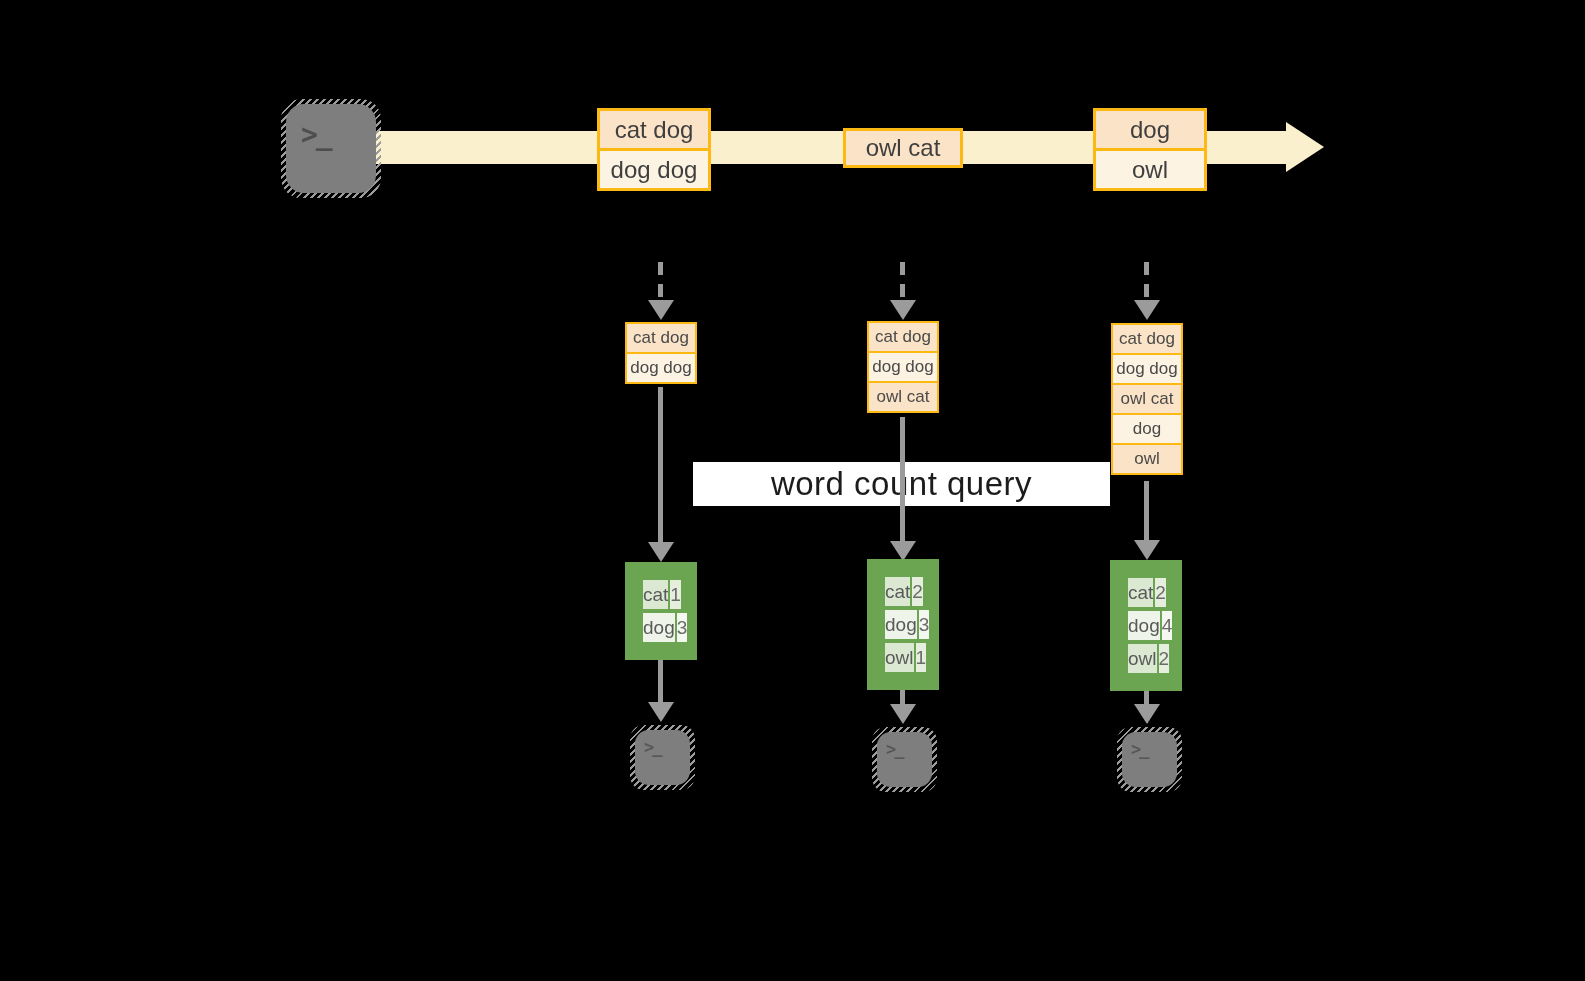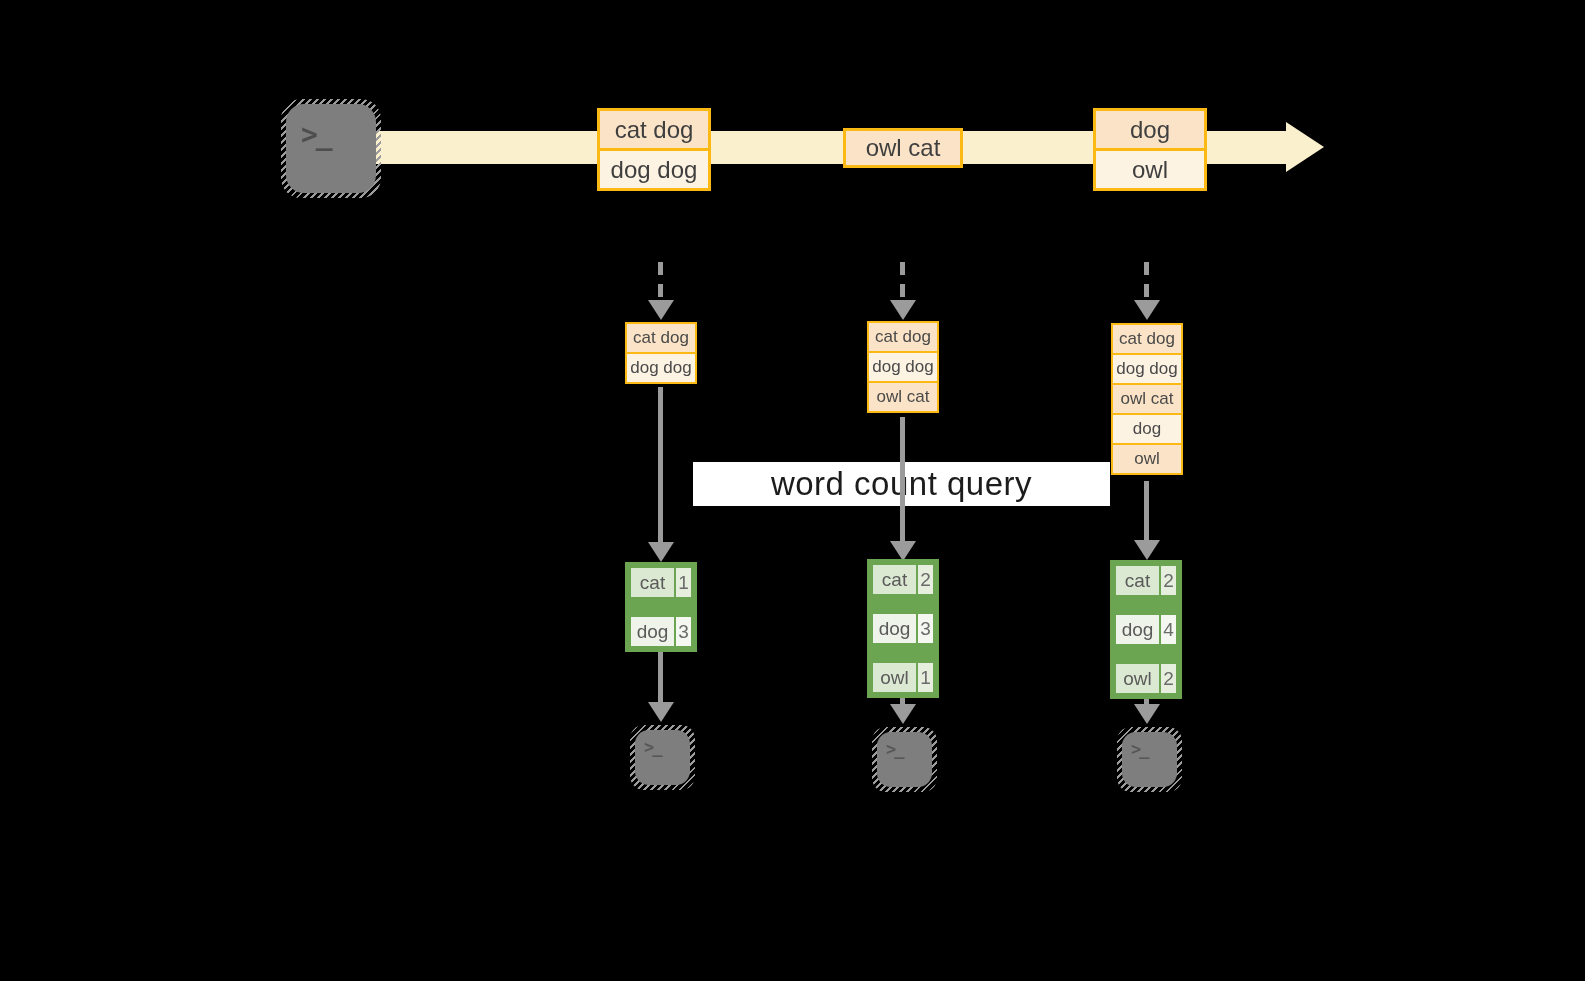--- a/index.html
+++ b/index.html
@@ -103,22 +103,22 @@
     font-size:33px;
     color:#1C1C1C;
     letter-spacing:0.5px;
   }
 
   
   .wtable{
     position:absolute;
     width:72px;
     background:#6CA551;
-    padding:6px;
-    display:flex;flex-direction:column;gap:20px;
+    padding:18px;
+    display:flex;flex-direction:column;gap:4px;
     z-index:3;
   }
   .trow{display:flex;gap:2px;}
   .cell{
     height:29px;
     display:flex;align-items:center;justify-content:center;
     font-size:19px;color:#5A5A5A;
   }
   .cell.word{width:43px;}
   .cell.count{flex:1;color:#6B6B6B;}

